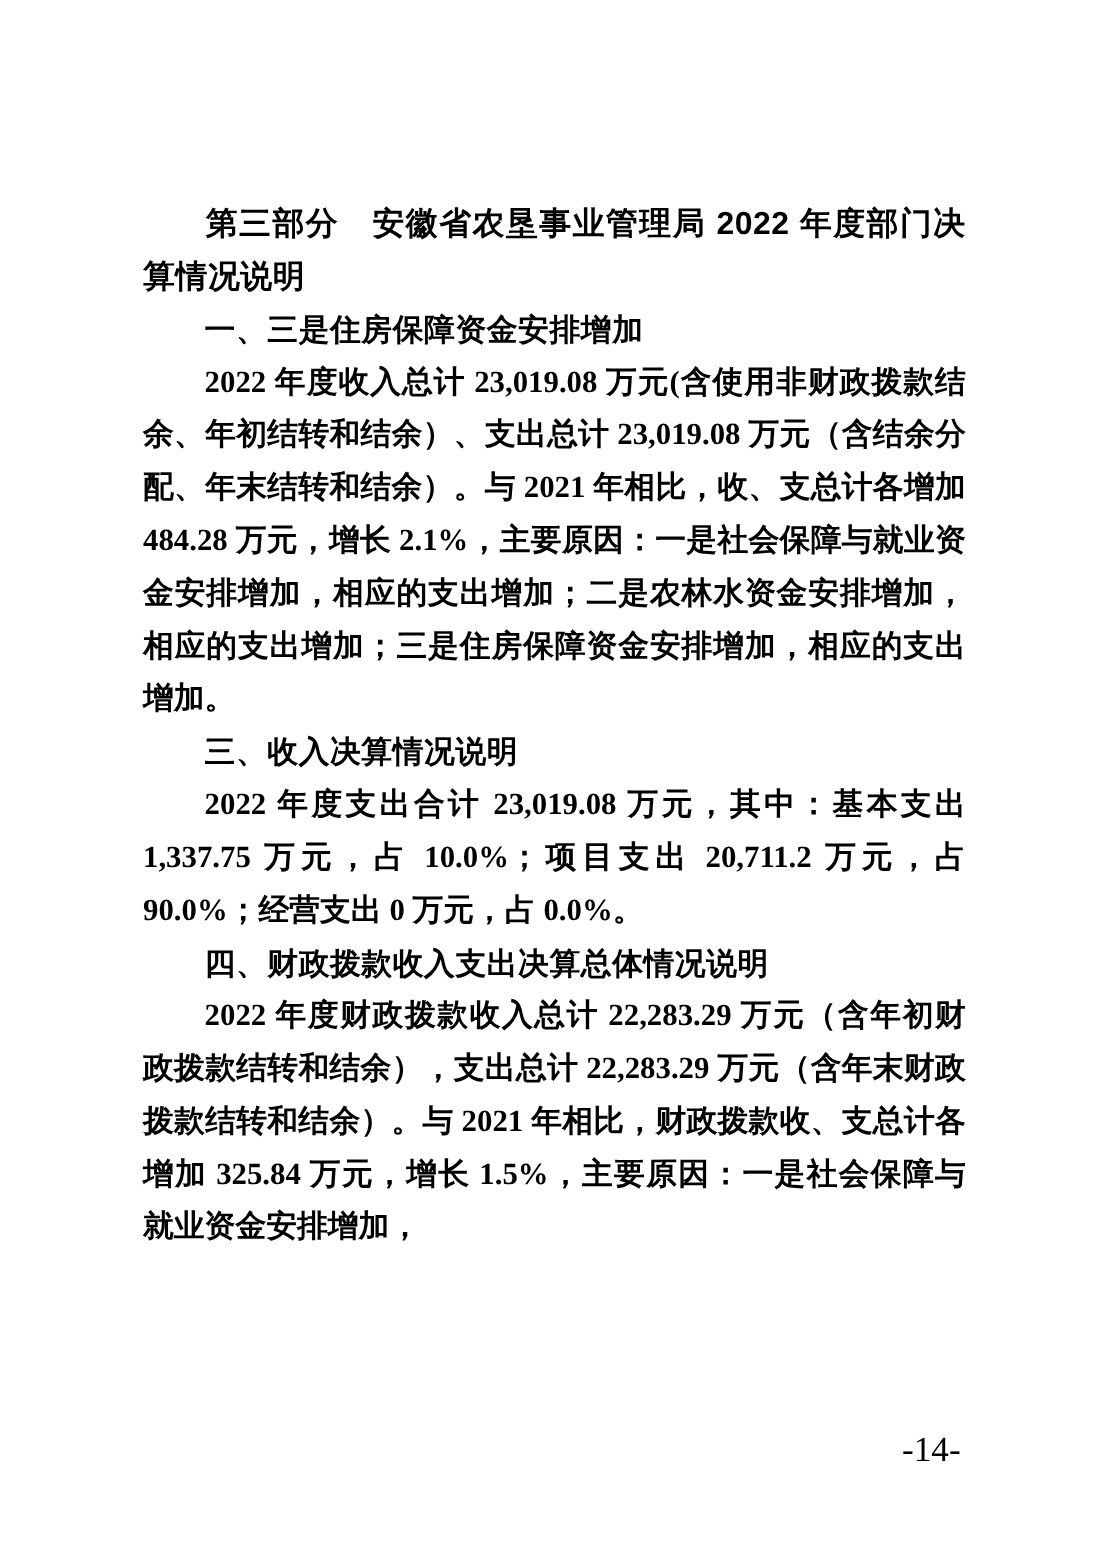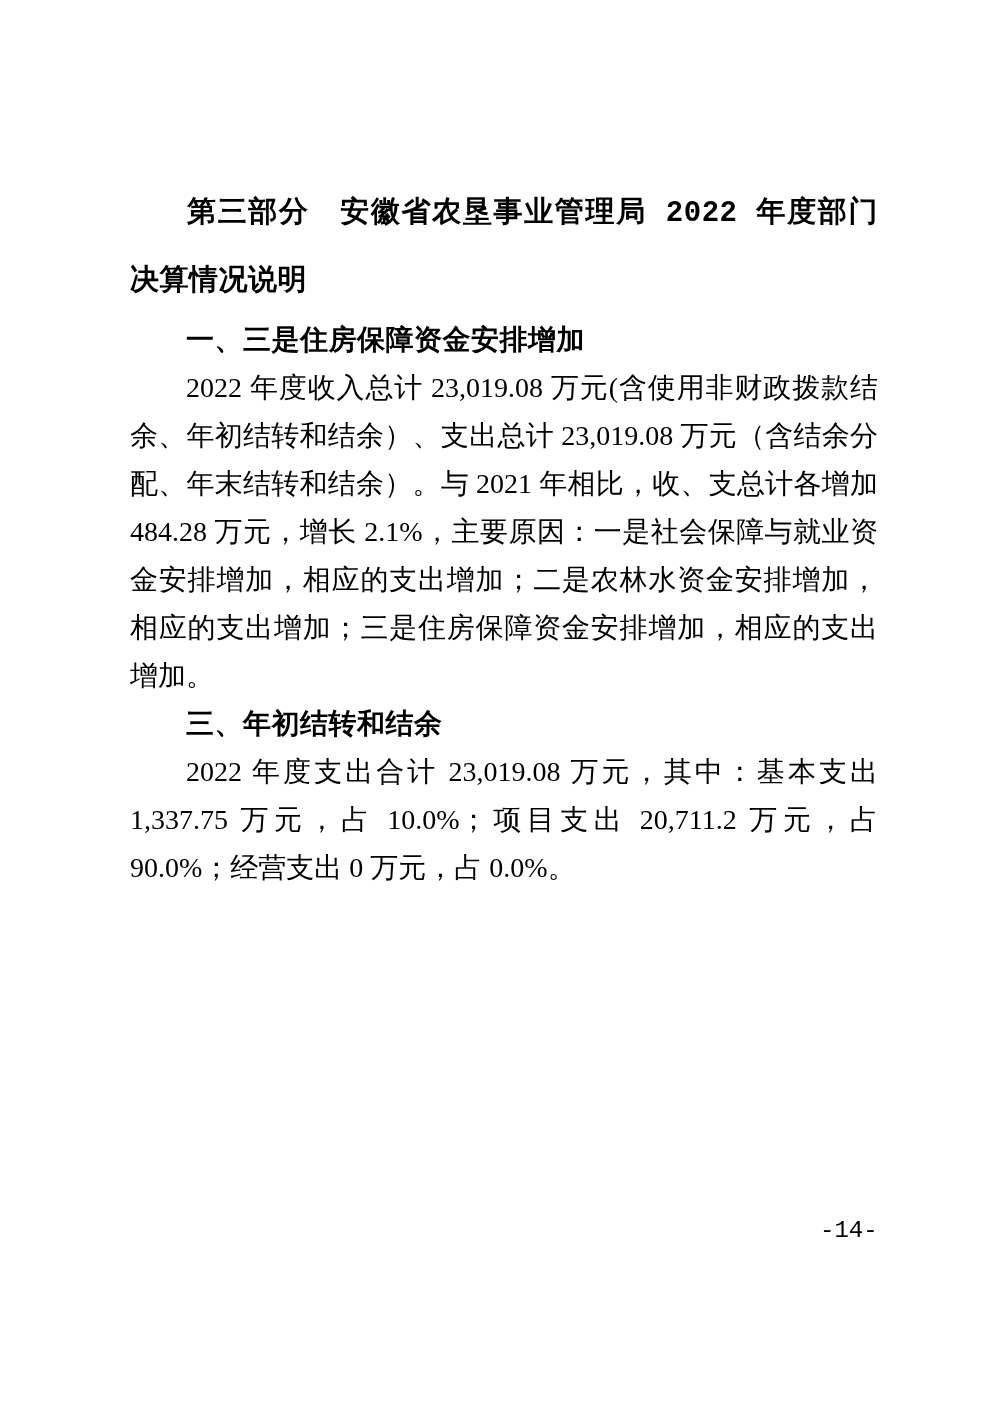--- a/index.html
+++ b/index.html
@@ -11,72 +11,76 @@
     position: relative;
     width: 1000px;
     height: 1414px;
     background: #ffffff;
     color: #000000;
     box-sizing: border-box;
     padding: 180px 122px 0 130px;
     overflow: hidden;
   }
   .doc-title {
-    font-family: Liberation Mono, monospace;
+    font-family: Liberation Sans, sans-serif;
     font-size: 29px;
     font-weight: 700;
-    line-height: 68px;
+    line-height: 48px;
     margin: 0;
     text-indent: 57px;
     text-align: justify;
     letter-spacing: 0.5px;
   }
   .section-heading {
     font-family: "Liberation Sans", sans-serif;
     font-size: 28px;
     font-weight: 700;
     line-height: 48px;
     margin: 0;
     text-indent: 56px;
     letter-spacing: 0.5px;
   }
   .body-para {
     font-family: "Liberation Serif", serif;
     font-size: 28px;
-    font-weight: 400;
+    font-weight: 700;
     line-height: 48px;
     margin: 0;
     text-indent: 56px;
     text-align: justify;
     text-justify: inter-ideograph;
   }
   .page-number {
     position: absolute;
     left: 820px;
-    top: 1216px;
-    font-family: Liberation Mono, monospace;
-    font-size: 24px;
+    top: 1302px;
+    font-family: Liberation Serif, serif;
+    font-size: 32px;
     line-height: 30px;
     color: #000000;
   }
 </style>
 </head>
 <body>
 
 <div class="page">
 
   <h1 class="doc-title">第三部分　安徽省农垦事业管理局 2022 年度部门决算情况说明</h1>
 
   <section>
     <h2 class="section-heading">一、三是住房保障资金安排增加</h2>
     <p class="body-para">2022 年度收入总计 23,019.08 万元(含使用非财政拨款结余、年初结转和结余）、支出总计 23,019.08 万元（含结余分配、年末结转和结余）。与 2021 年相比，收、支总计各增加 484.28 万元，增长 2.1%，主要原因：一是社会保障与就业资金安排增加，相应的支出增加；二是农林水资金安排增加，相应的支出增加；三是住房保障资金安排增加，相应的支出增加。</p>
   </section>
 
 
   <section>
-    <h2 class="section-heading">三、年初结转和结余</h2>
+    <h2 class="section-heading">三、收入决算情况说明</h2>
     <p class="body-para">2022 年度支出合计 23,019.08 万元，其中：基本支出 1,337.75 万元，占 10.0%；项目支出 20,711.2 万元，占 90.0%；经营支出 0 万元，占 0.0%。</p>
   </section>
 
+  <section>
+    <h2 class="section-heading">四、财政拨款收入支出决算总体情况说明</h2>
+    <p class="body-para">2022 年度财政拨款收入总计 22,283.29 万元（含年初财政拨款结转和结余），支出总计 22,283.29 万元（含年末财政拨款结转和结余）。与 2021 年相比，财政拨款收、支总计各增加 325.84 万元，增长 1.5%，主要原因：一是社会保障与就业资金安排增加，</p>
+  </section>
 
   <div class="page-number">-14-</div>
 
 </div>
 
 </body></html>

